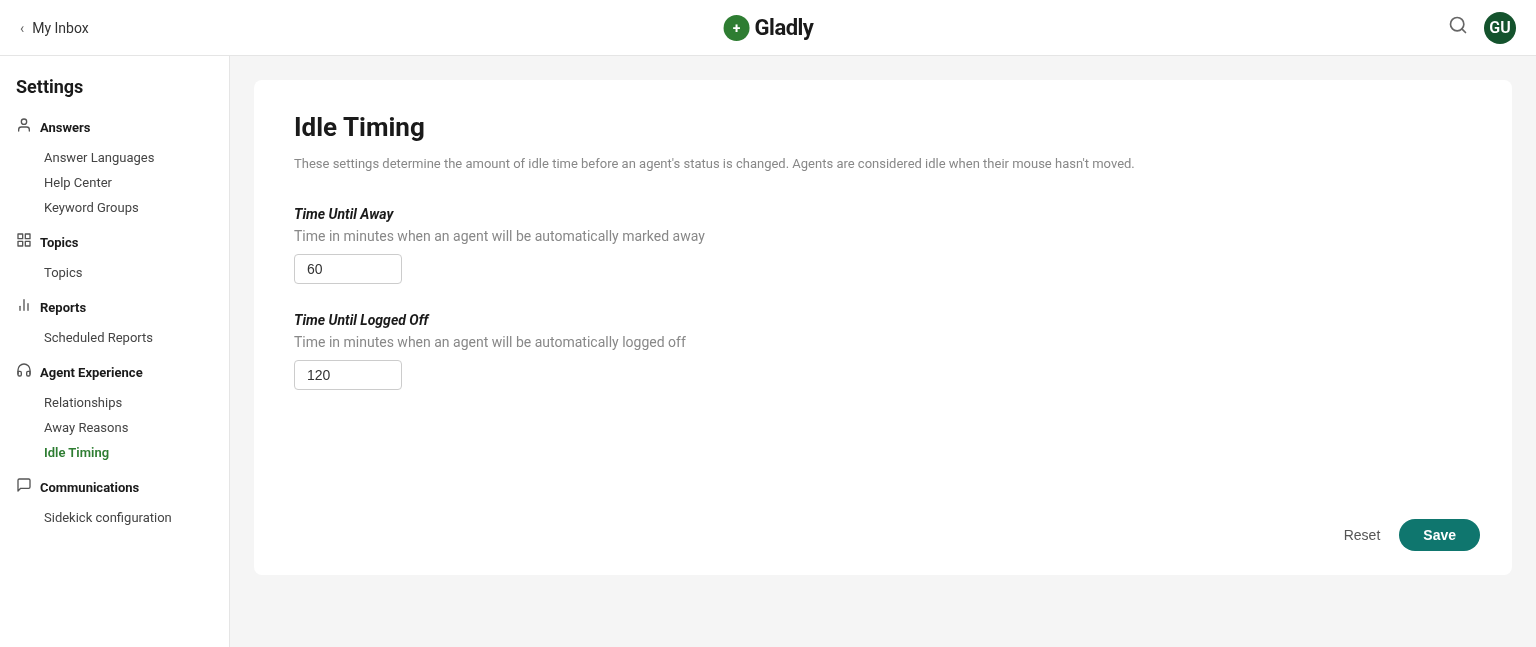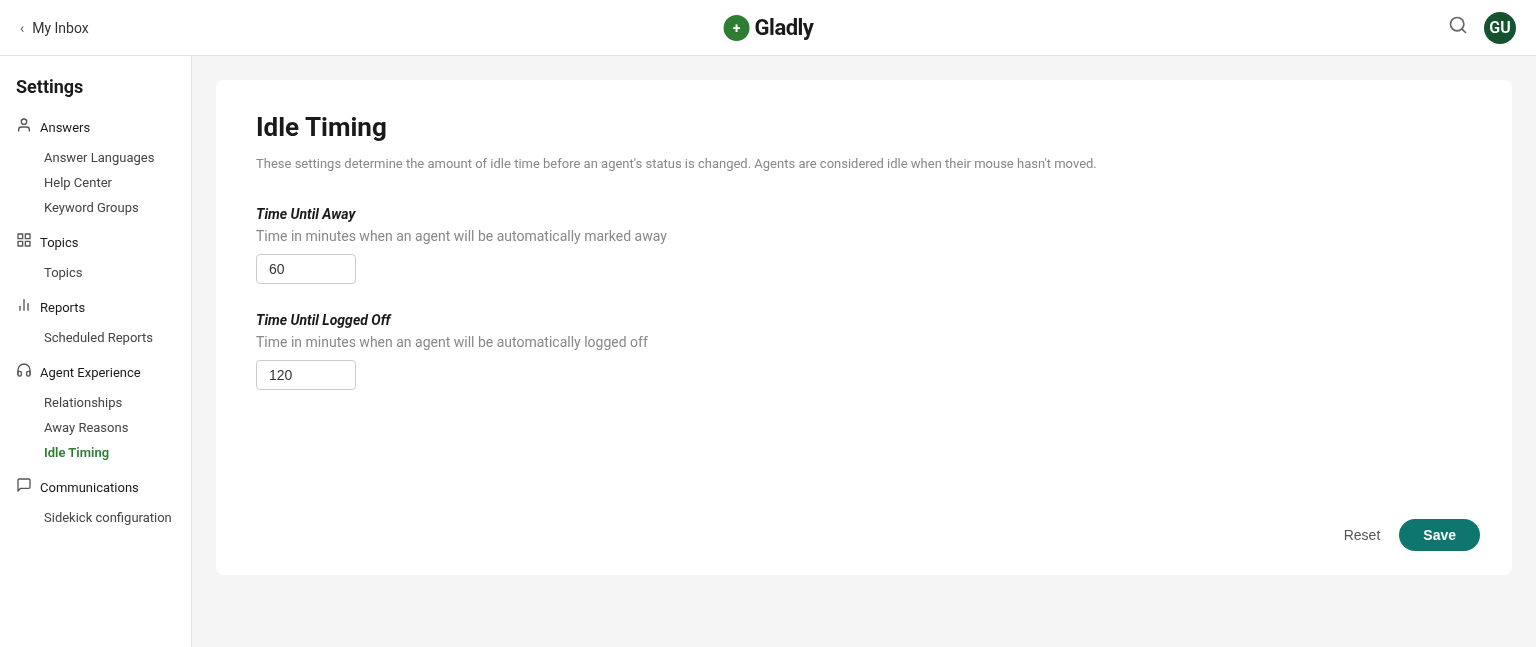--- a/index.html
+++ b/index.html
@@ -86,21 +86,21 @@
 
     
     .body {
       display: flex;
       flex: 1;
       overflow: hidden;
     }
 
     
     .sidebar {
-      width: 192px;
+      width: 230px;
       background: #fff;
       border-right: 1px solid #e5e5e5;
       overflow-y: auto;
       flex-shrink: 0;
       padding: 20px 0 20px 16px;
     }
     .sidebar-title {
       font-size: 18px;
       font-weight: 700;
       color: #1a1a1a;
@@ -108,21 +108,21 @@
       padding-right: 16px;
     }
     .sidebar-section {
       margin-bottom: 8px;
     }
     .sidebar-section-header {
       display: flex;
       align-items: center;
       gap: 8px;
       font-size: 13px;
-      font-weight: 400;
+      font-weight: 700;
       color: #1a1a1a;
       margin-bottom: 4px;
       cursor: pointer;
       padding: 4px 0;
     }
     .sidebar-section-header .section-icon {
       font-size: 16px;
       color: #555;
     }
     .sidebar-item {
@@ -173,21 +173,21 @@
     .section-sublabel {
       font-size: 14px;
       color: #888;
       margin-bottom: 10px;
     }
     .time-input {
       border: 1px solid #ccc;
       border-radius: 4px;
       padding: 6px 12px;
       font-size: 14px;
-      width: 100px;
+      width: 108px;
       color: #333;
       outline: none;
     }
     .field-group {
       margin-bottom: 28px;
     }
 
     
     .card-footer {
       position: absolute;

